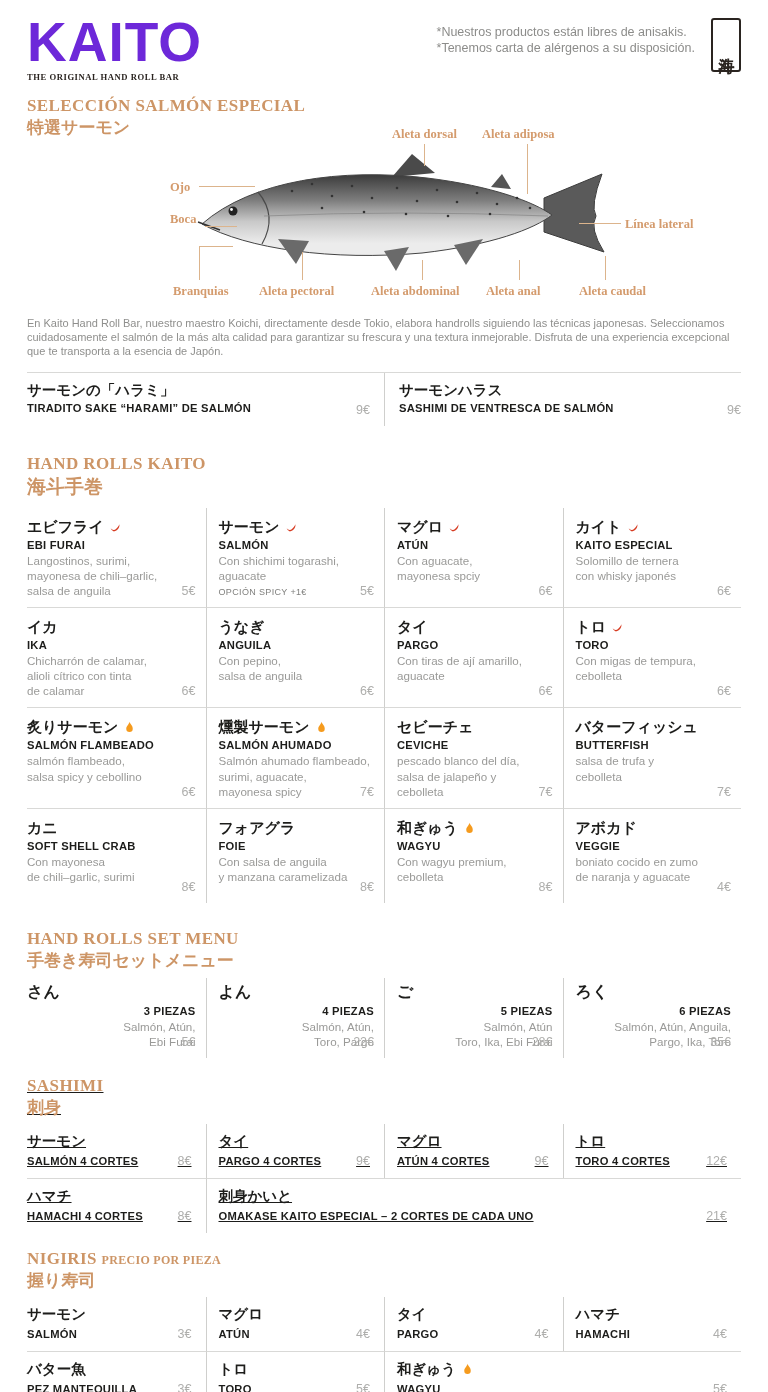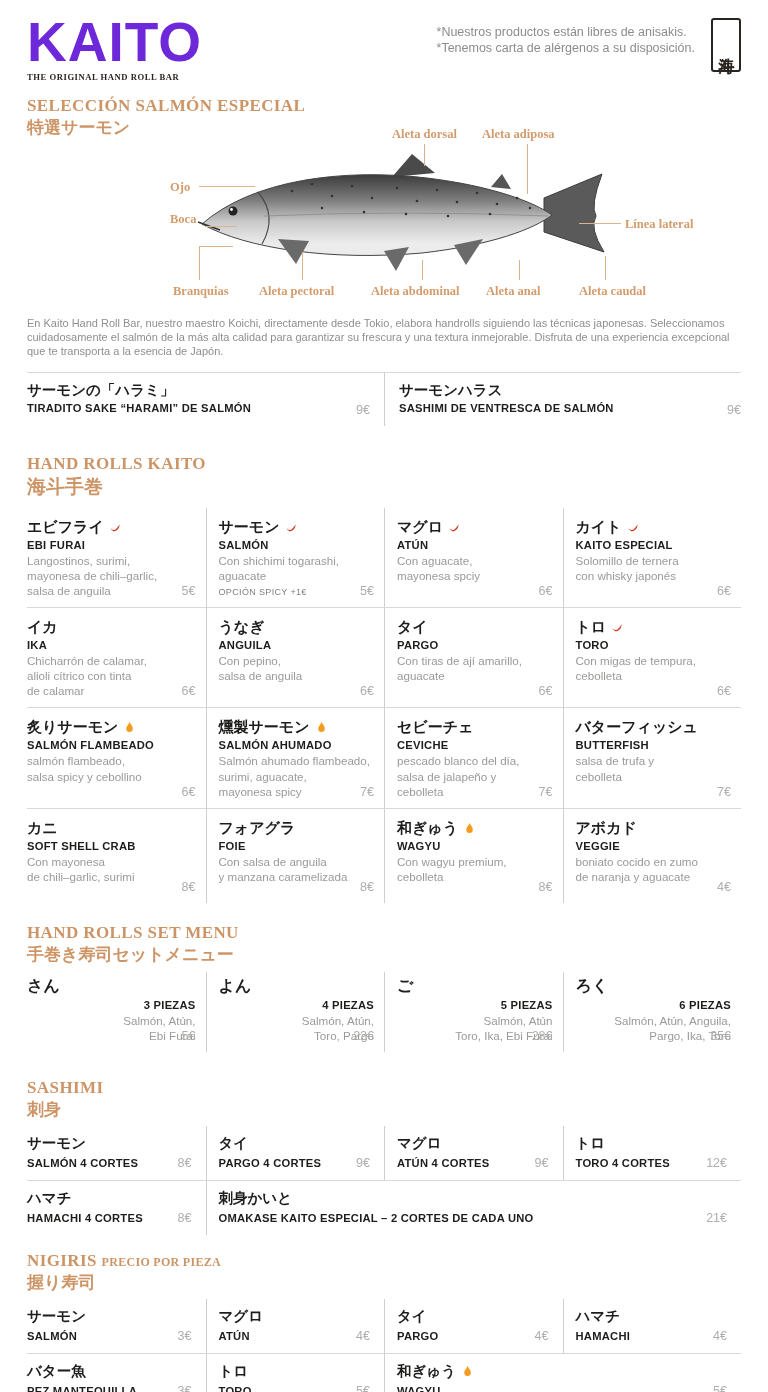--- a/index.html
+++ b/index.html
@@ -378,21 +378,21 @@
             <span>アボカド</span>
           </div>
         <div class="es">VEGGIE</div>
         <div class="desc">boniato cocido en zumo
 de naranja y aguacate</div>
         <span class="price">4€</span>
       </div>
     </div>
   </div>
 
-  <div class="sec" style="margin-top:20px;">
+  <div class="sec" style="margin-top:26px;">
     <div class="sec-title">HAND ROLLS SET MENU</div>
     <div class="sec-jp">手巻き寿司セットメニュー</div>
     <div class="sm-grid">
       <div class="sm-cell">
         <div class="jp">さん</div>
         <div class="es">3 PIEZAS</div>
         <div class="desc">Salmón, Atún,
 Ebi Furai</div>
         <span class="price">5€</span>
       </div>
@@ -413,21 +413,21 @@
       <div class="sm-cell bl">
         <div class="jp">ろく</div>
         <div class="es">6 PIEZAS</div>
         <div class="desc">Salmón, Atún, Anguila,
 Pargo, Ika, Toro</div>
         <span class="price">35€</span>
       </div>
     </div>
   </div>
 
-  <div class="sec" style="margin-top:26px;">
+  <div class="sec" style="margin-top:18px;text-decoration:underline;">
     <div class="sec-title">SASHIMI</div>
     <div class="sec-jp">刺身</div>
 
     <div class="row-grid c4">
       <div class="r-cell">
         <div class="jp">サーモン</div>
         <div class="nline">
             <span class="es">SALMÓN 4 CORTES</span>
             <span class="pr">8€</span>
           </div>

